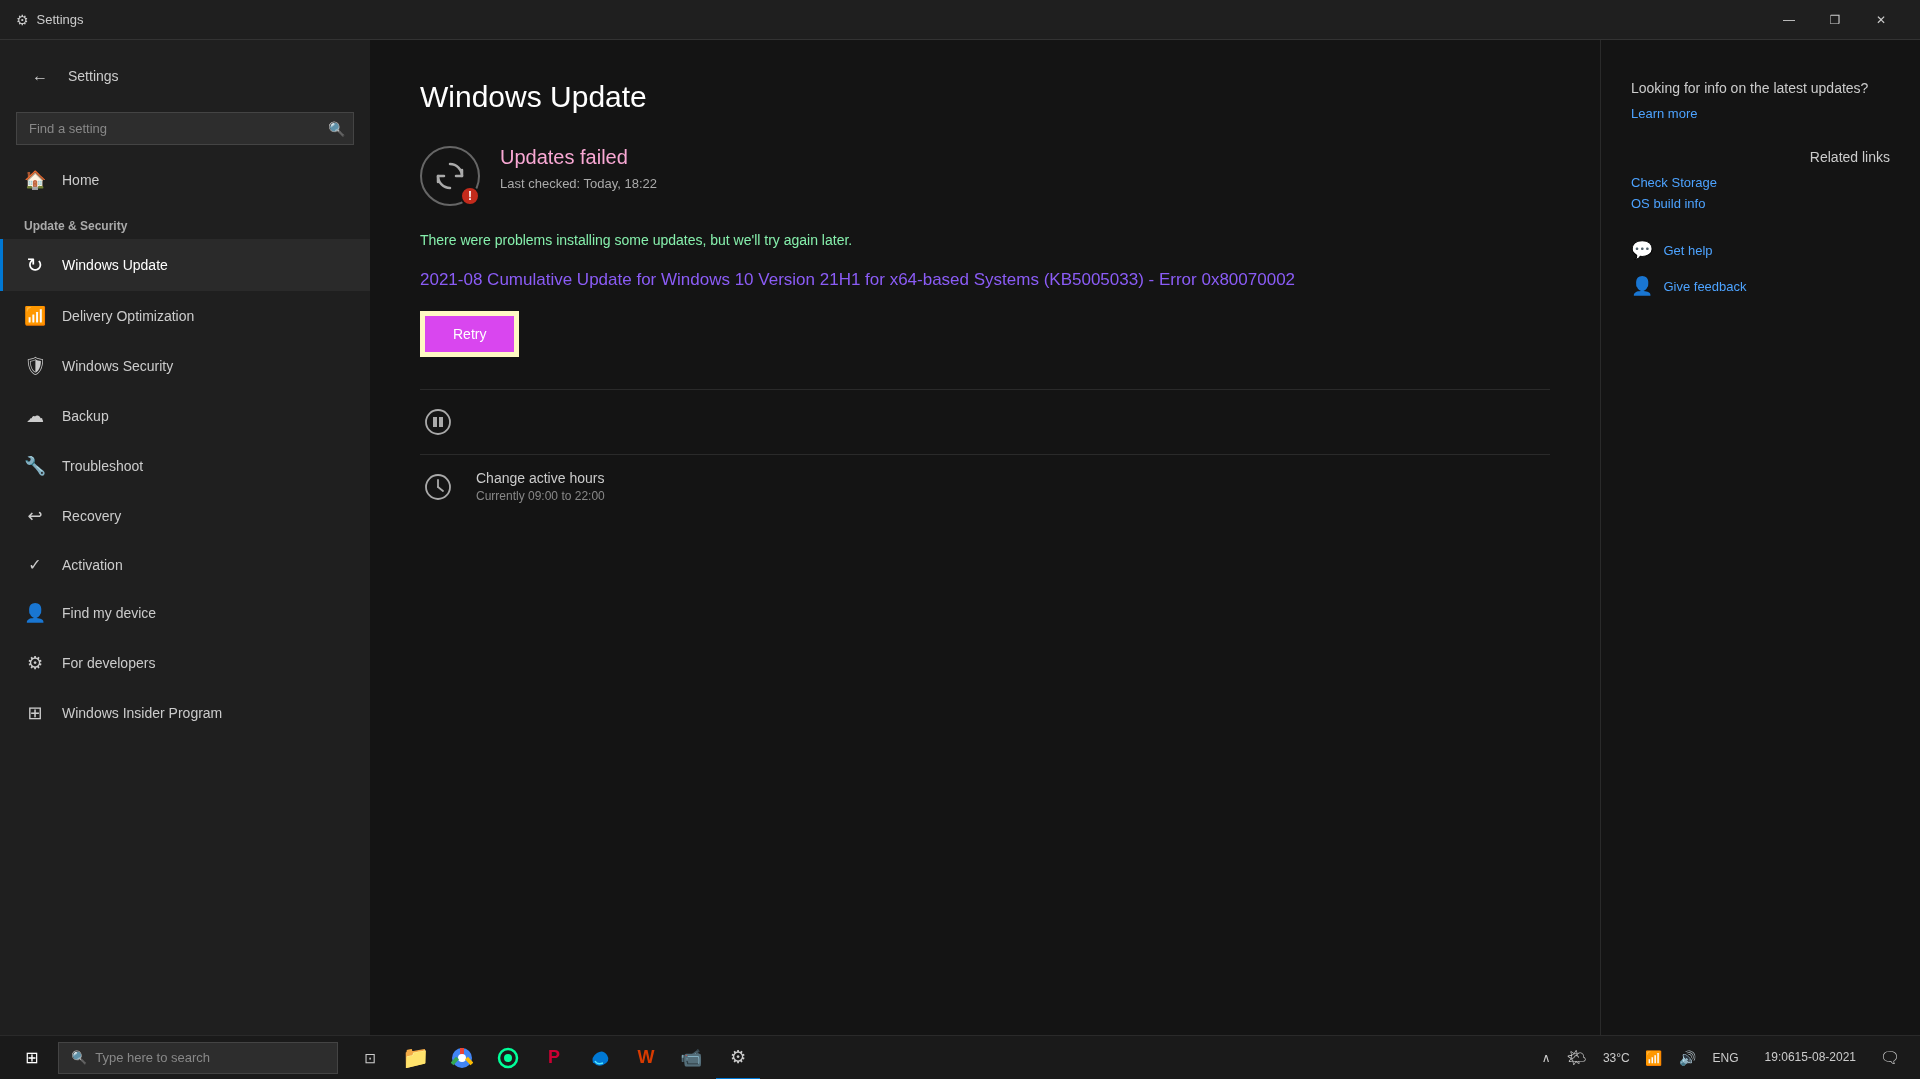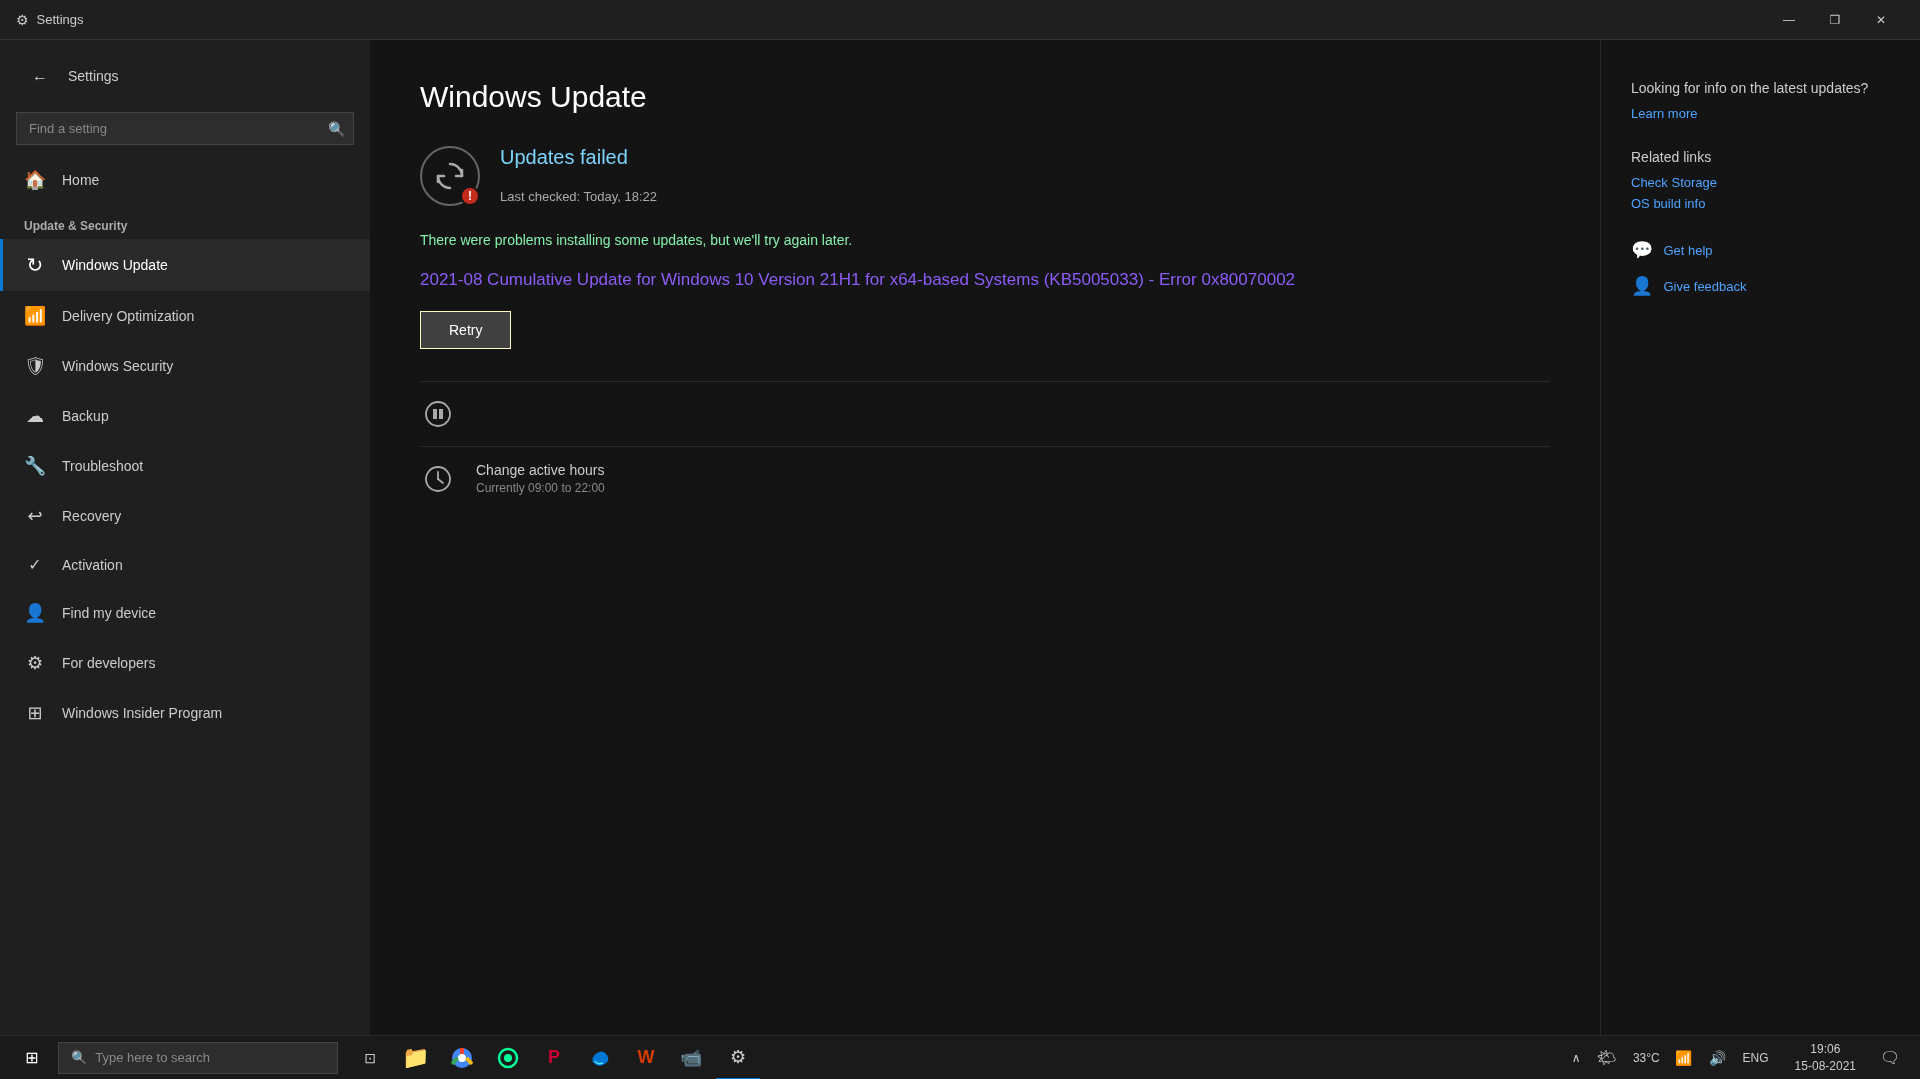--- a/index.html
+++ b/index.html
@@ -191,44 +191,44 @@
       justify-content: center;
       font-size: 12px;
       font-weight: 700;
       color: white;
       border: 2px solid #141414;
     }
     .update-status-text {}
     .update-status-title {
       font-size: 20px;
       font-weight: 400;
-      color: #7dd3fc;
-      margin-bottom: 20px;
+      color: #f9a8d4;
+      margin-bottom: 7px;
     }
     .update-status-sub {
       font-size: 13px;
       color: #aaaaaa;
     }
 
     .error-desc {
       font-size: 14px;
       color: #86efac;
       margin-bottom: 16px;
       line-height: 1.5;
     }
     .error-item {
       font-size: 17px;
       color: #8b5cf6;
       margin-bottom: 10px;
       line-height: 1.5;
     }
 
     .retry-btn {
-      background: #404040;
-      border: 1px solid #fef9c3;
+      background: #d946ef;
+      border: 5px solid #fef9c3;
       color: #ffffff;
       padding: 10px 28px;
       font-size: 14px;
       cursor: pointer;
       margin-bottom: 32px;
       margin-top: 8px;
     }
 
     .option-item {
       display: flex;
@@ -279,20 +279,21 @@
       display: block;
       margin-bottom: 6px;
     }
     .right-section {
       margin-top: 28px;
     }
     .right-section-title {
       font-size: 14px;
       color: #cccccc;
       margin-bottom: 10px;
+      text-align: right;
     }
     .right-icon-link {
       display: flex;
       align-items: center;
       gap: 10px;
       margin-bottom: 14px;
       cursor: pointer;
     }
     .right-icon-link-icon {
       font-size: 18px;
@@ -375,21 +376,21 @@
       height: 44px;
       display: flex;
       align-items: center;
       justify-content: center;
       font-size: 12px;
       color: #cccccc;
       cursor: pointer;
     }
     .taskbar-clock {
       display: flex;
-      flex-direction: column;
+      flex-direction: row;
       align-items: center;
       justify-content: center;
       padding: 0 10px;
       height: 44px;
       cursor: pointer;
       font-size: 12px;
       color: #cccccc;
       line-height: 1.4;
     }
     .taskbar-notification {

